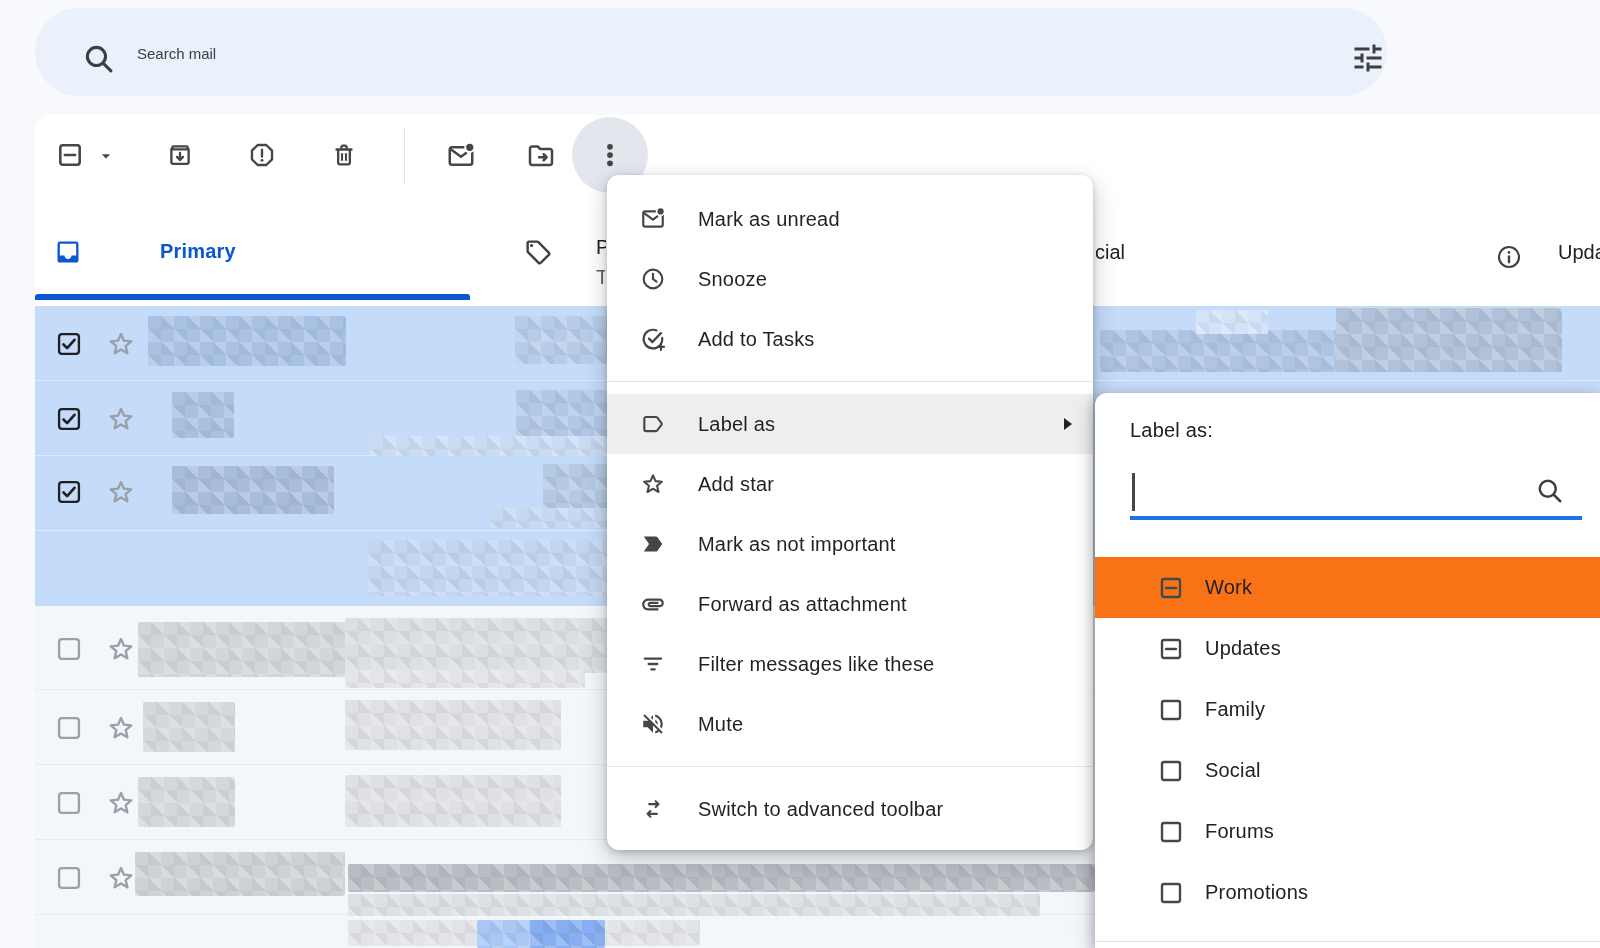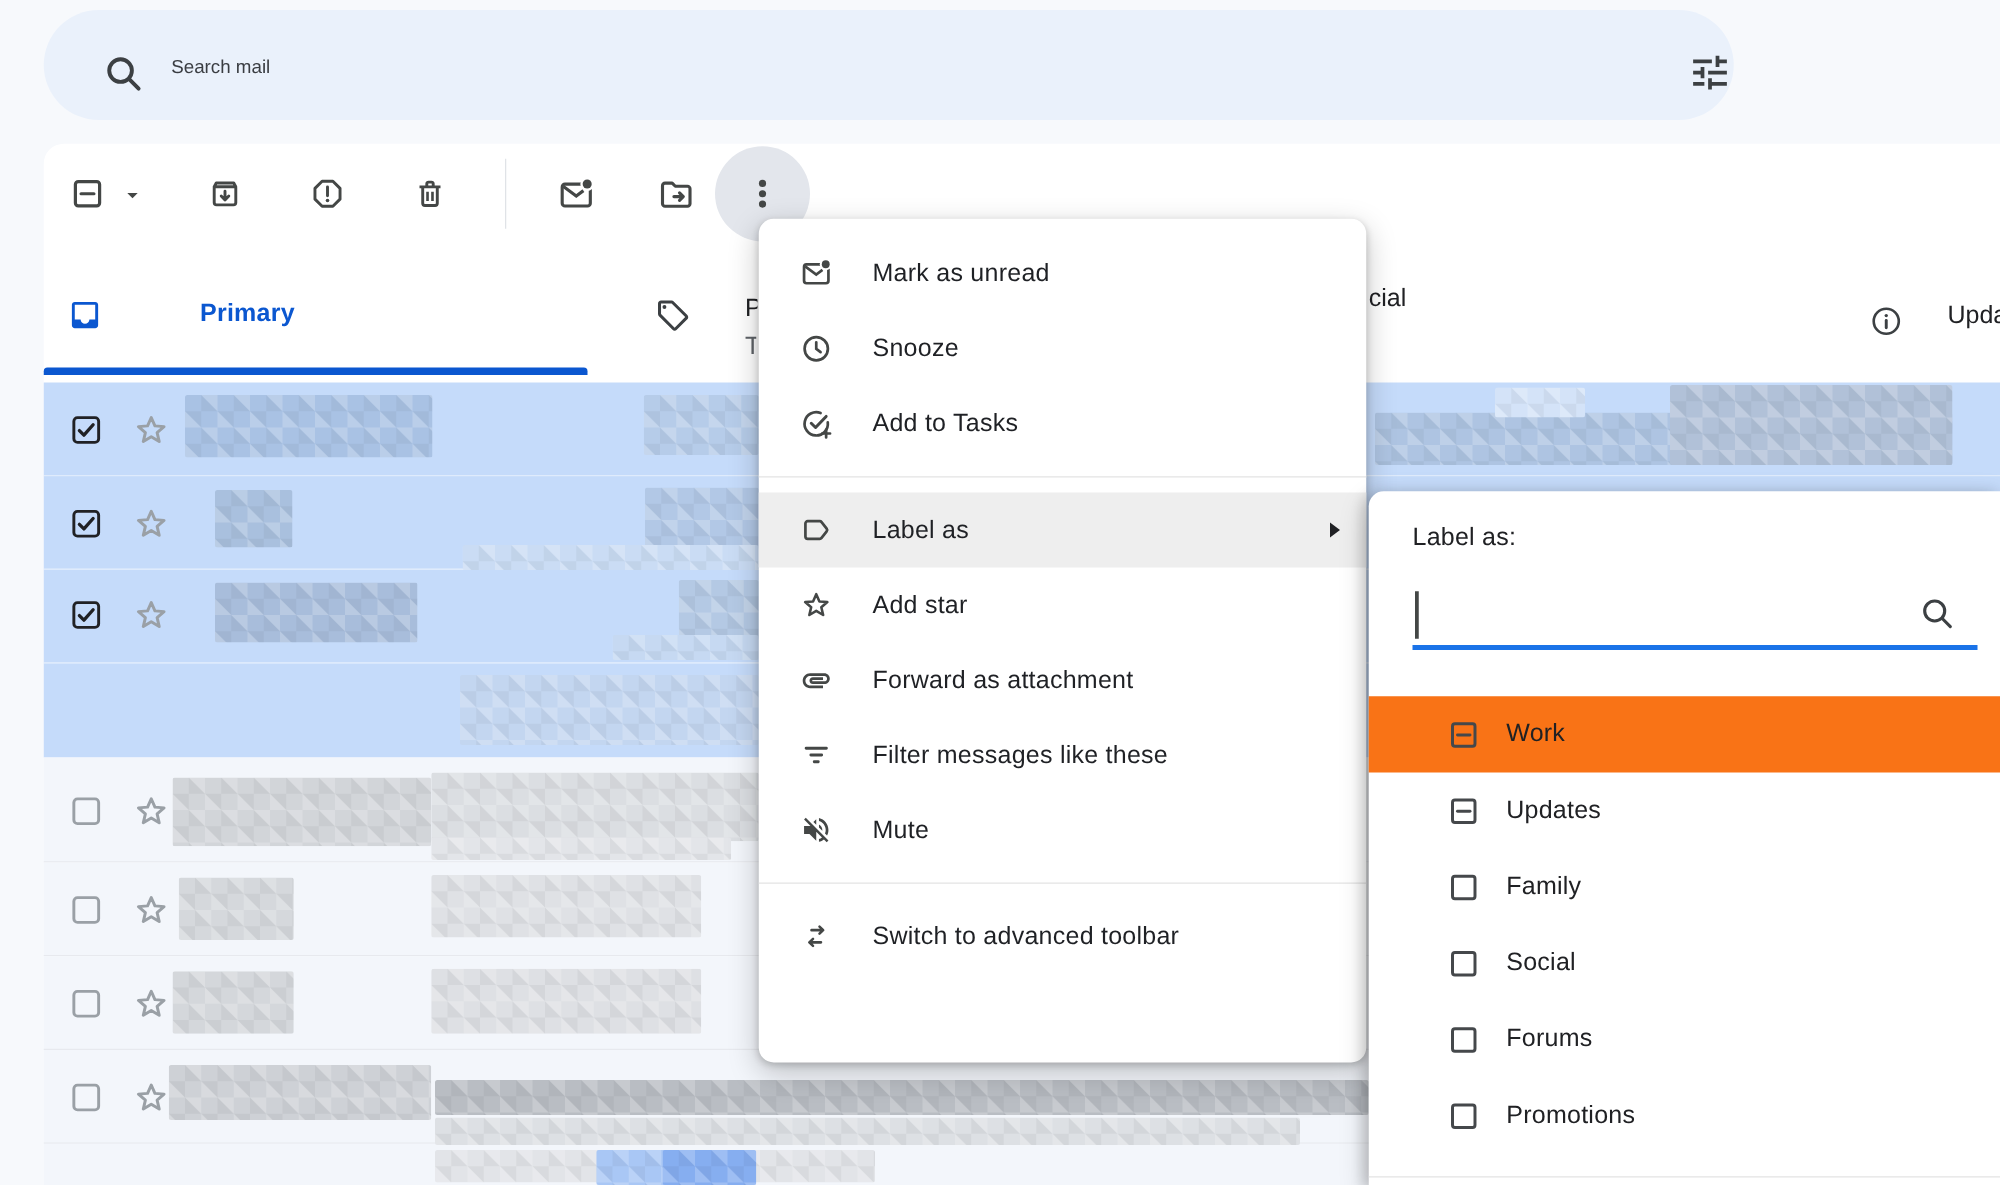--- a/index.html
+++ b/index.html
@@ -143,21 +143,21 @@
 <div class="abs tab-label tab-primary-label" style="left:116px;top:240px">Primary</div>
 <div class="abs tab-underline"></div>
 
 <svg class="abs" style="left:524px;top:238px;z-index:2" width="29" height="29" viewBox="0 0 24 24">
   <path fill="#3c4043" d="M21.41 11.58l-9-9C12.05 2.22 11.55 2 11 2H4c-1.1 0-2 .9-2 2v7c0 .55.22 1.05.59 1.42l9 9c.36.36.86.58 1.41.58.55 0 1.05-.22 1.41-.59l7-7c.37-.36.59-.86.59-1.41 0-.55-.23-1.06-.59-1.42zM13 20.01L4 11V4h7v-.01l9 9-7 7.01z"></path>
   <circle cx="6.25" cy="6.25" r="1.3" fill="#3c4043"></circle>
 </svg>
 <div class="abs tab-frag" style="left:596px;top:236px;width:10px;height:28px;z-index:2">P</div>
 <div class="abs tab-frag" style="left:596px;top:266px;width:9px;height:22px;z-index:2;color:#5f6368">T</div>
 
-<div class="abs tab-frag" style="left:1095px;top:228px;width:40px;z-index:2">cial</div>
+<div class="abs tab-frag" style="left:1095px;top:241px;width:40px;z-index:2">cial</div>
 
 <svg class="abs" style="left:1495px;top:243px;z-index:2" width="28" height="28" viewBox="0 0 24 24">
   <circle cx="12" cy="12" r="8.6" fill="none" stroke="#3c4043" stroke-width="1.8"></circle>
   <circle cx="12" cy="8.1" r="1.15" fill="#3c4043"></circle>
   <path d="M12 11.4v5.1" stroke="#3c4043" stroke-width="2" stroke-linecap="round"></path>
 </svg>
 <div class="abs tab-frag" style="left:1558px;top:241px;width:42px;z-index:2">Upda</div>
 
 <div class="abs row row-sel" style="top:306px;height:74px">
   <svg class="abs" style="left:20px;top:24px" width="28" height="28" viewBox="0 0 24 24">
@@ -281,20 +281,26 @@
     </svg>
   </div>
   <div class="menu-item">
     <svg class="mi-icon" viewBox="0 0 24 24">
       <path d="m12 4 2.35 5.35 5.85.5-4.45 3.85 1.35 5.7L12 16.35 6.9 19.4l1.35-5.7L3.8 9.85l5.85-.5z" fill="none" stroke="#444746" stroke-width="1.9" stroke-linejoin="round"></path>
     </svg>
     <span class="mi-label">Add star</span>
   </div>
   <div class="menu-item">
     <svg class="mi-icon" viewBox="0 0 24 24">
+      <path fill="#444746" d="M3.5 19h11c.67 0 1.27-.33 1.63-.84L20.5 12l-4.37-6.16A1.99 1.99 0 0 0 14.5 5h-11l4.84 7L3.5 19z"></path>
+    </svg>
+    <span class="mi-label">Mark as not important</span>
+  </div>
+  <div class="menu-item">
+    <svg class="mi-icon" viewBox="0 0 24 24">
       <path fill="#444746" d="M2 12.5C2 9.46 4.46 7 7.5 7H18c2.21 0 4 1.79 4 4s-1.79 4-4 4H9.5C8.12 15 7 13.88 7 12.5S8.12 10 9.5 10H17v2H9.41c-.55 0-.55 1 0 1H18c1.1 0 2-.9 2-2s-.9-2-2-2H7.5C5.57 9 4 10.57 4 12.5S5.57 16 7.5 16H17v2H7.5C4.46 18 2 15.54 2 12.5z"></path>
     </svg>
     <span class="mi-label">Forward as attachment</span>
   </div>
   <div class="menu-item">
     <svg class="mi-icon" viewBox="0 0 24 24">
       <path d="M4.5 7h15M8 12h8M10.5 17h3" stroke="#444746" stroke-width="2.1" stroke-linecap="round"></path>
     </svg>
     <span class="mi-label">Filter messages like these</span>
   </div>

